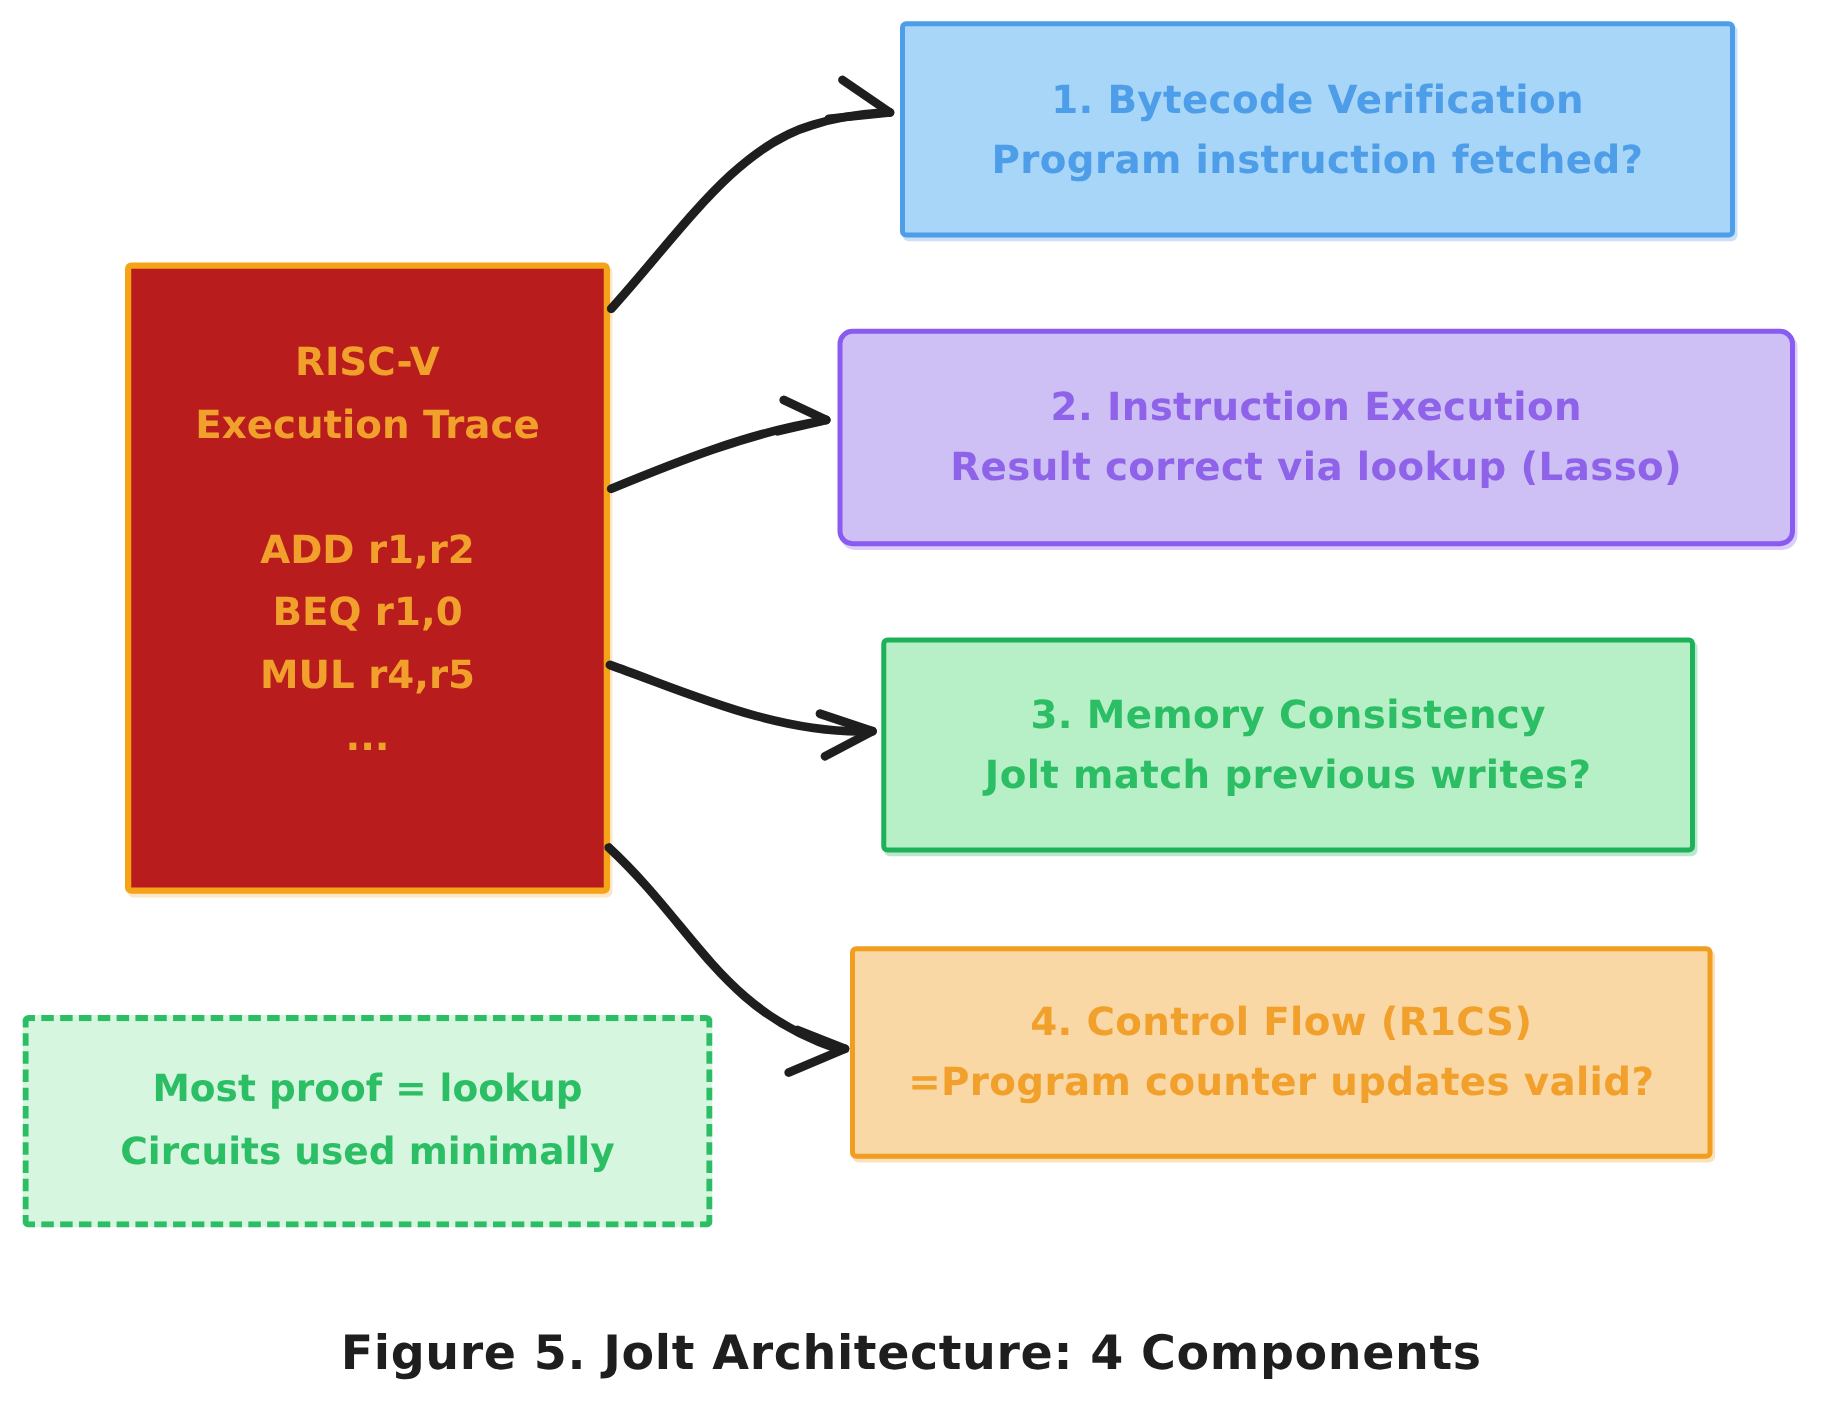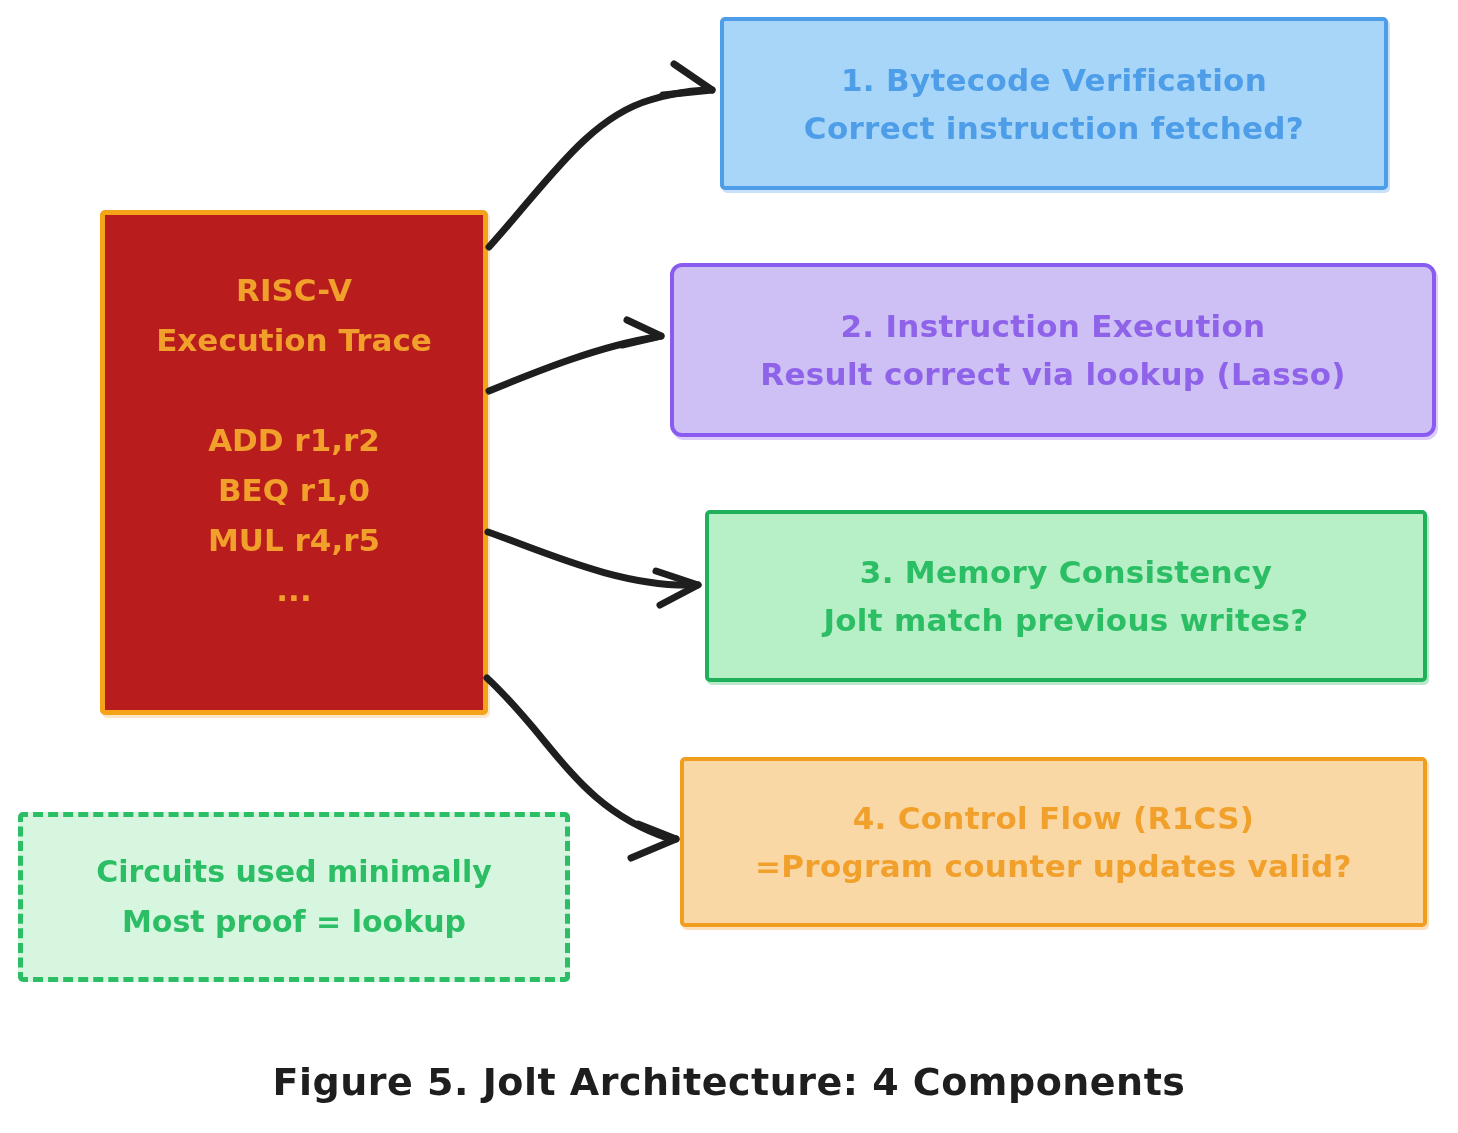--- a/index.html
+++ b/index.html
@@ -29,22 +29,22 @@
     font-size:31px; line-height:50px;
     box-shadow:2px 3px 0 rgba(240,160,30,0.25);
   }
   .trace-gap { height:50px; }
   
   .comp {
     font-size:31px; line-height:48px; letter-spacing:0.3px;
   }
   .c1 { left:720px; top:17px;  width:668px; height:173px; box-shadow:2px 3px 0 rgba(77,157,232,0.3); }
   .c2 { left:670px; top:263px; width:766px; height:174px; box-shadow:2px 3px 0 rgba(138,91,240,0.3);border-radius:12px; }
-  .c3 { left:705px; top:510px; width:722px; height:172px; box-shadow:2px 3px 0 rgba(31,177,89,0.3); }
-  .c4 { left:680px; top:757px; width:747px; height:170px; box-shadow:2px 3px 0 rgba(241,157,31,0.3); }
+  .c3 { left:705px; top:510px; width:651px; height:172px; box-shadow:2px 3px 0 rgba(31,177,89,0.3); }
+  .c4 { left:680px; top:757px; width:690px; height:170px; box-shadow:2px 3px 0 rgba(241,157,31,0.3); }
   
   .note {
     left:18px; top:812px; width:552px; height:170px;
     border-style:dashed; border-width:5px;
     font-size:30px; line-height:50px;
   }
   
   .caption {
     position:absolute; left:0; top:1060px; width:100%;
     text-align:center;
@@ -95,38 +95,38 @@
     <div>Execution Trace</div>
     <div class="trace-gap"></div>
     <div>ADD r1,r2</div>
     <div>BEQ r1,0</div>
     <div>MUL r4,r5</div>
     <div>...</div>
   </div>
 
   <div class="box comp c1" style="background: rgb(168, 214, 248); border-color: rgb(77, 157, 232); color: rgb(77, 157, 232);">
     <div>1. Bytecode Verification</div>
-    <div>Correct instruction fetched?</div>
+    <div>Program instruction fetched?</div>
   </div>
 
   <div class="box comp c2" style="background: rgb(206, 192, 244); border-color: rgb(138, 91, 240); color: rgb(142, 99, 233);">
     <div>2. Instruction Execution</div>
     <div>Result correct via lookup (Lasso)</div>
   </div>
 
   <div class="box comp c3" style="background: rgb(183, 239, 198); border-color: rgb(31, 177, 89); color: rgb(44, 190, 100);">
     <div>3. Memory Consistency</div>
     <div>Jolt match previous writes?</div>
   </div>
 
   <div class="box comp c4" style="background: rgb(250, 216, 166); border-color: rgb(241, 157, 31); color: rgb(241, 160, 43);">
     <div>4. Control Flow (R1CS)</div>
     <div>=Program counter updates valid?</div>
   </div>
 
   <div class="box note" style="background: rgb(215, 246, 223); border-color: rgb(43, 190, 100); color: rgb(43, 190, 100);">
+    <div>Most proof = lookup</div>
     <div>Circuits used minimally</div>
-    <div>Most proof = lookup</div>
   </div>
 
   <div class="caption">Figure 5. Jolt Architecture: 4 Components</div>
 
 </div>
 
 </body></html>

